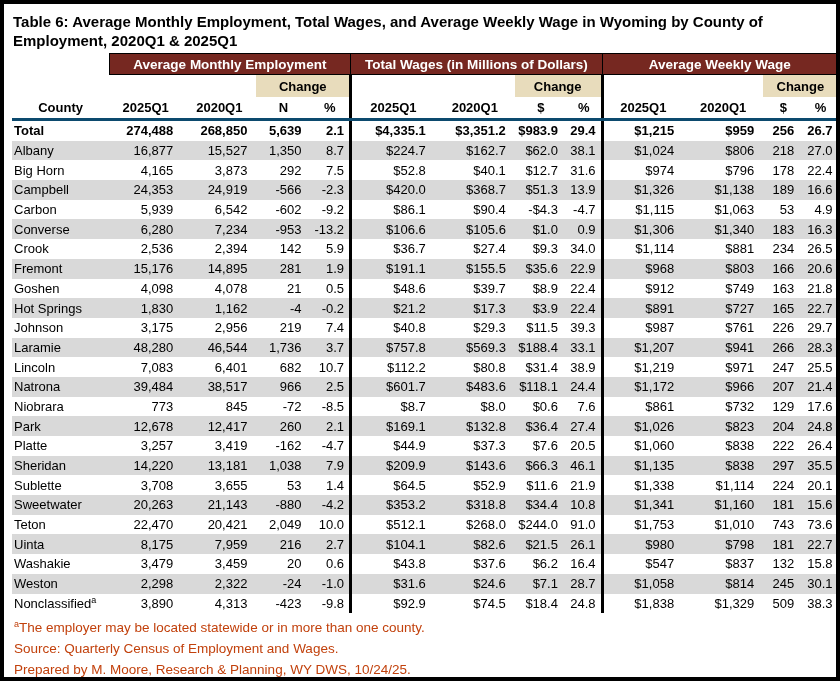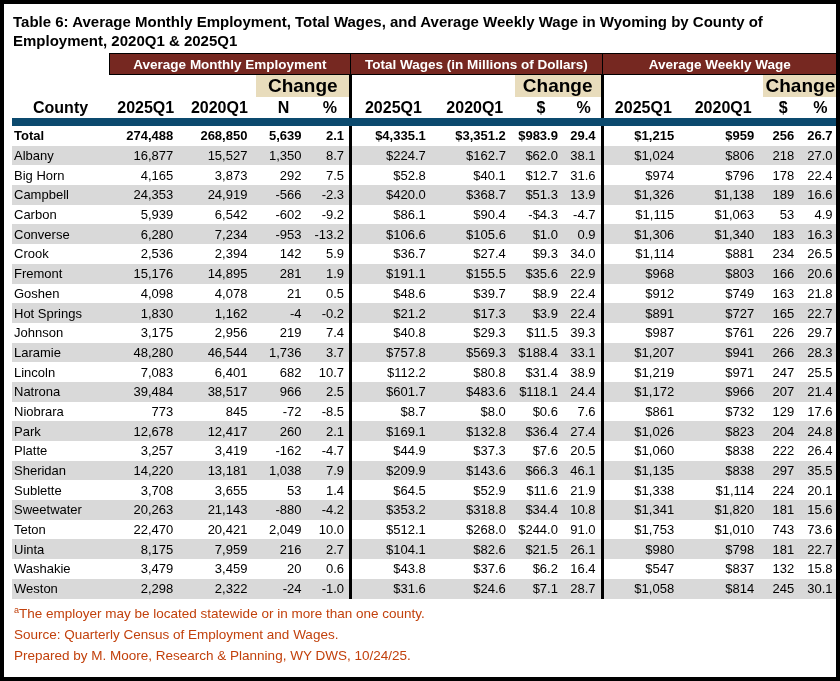--- a/index.html
+++ b/index.html
@@ -23,26 +23,26 @@
   th,td{padding:0;overflow:hidden;white-space:nowrap;}
   
   tr.group-row th{height:20px;}
   tr.group-row th.group{
     background:#762821;color:#fff;font-weight:bold;font-size:13.5px;
     text-align:center;border:1px solid #000;
   }
   
   tr.change-row th{height:22px;background:#fff;}
   tr.change-row th.tan{
-    background:#E8DCBC;font-weight:bold;font-size:19px;text-align:center;color:#000;
+    background:#E8DCBC;font-weight:bold;font-size:13px;text-align:center;color:#000;
   }
   
   tr.colhead-row th{
-    height:21px;font-weight:bold;font-size:16px;text-align:center;
-    border-bottom:8px solid #0c4a6e;background:#fff;
+    height:21px;font-weight:bold;font-size:13px;text-align:center;
+    border-bottom:3px solid #0c4a6e;background:#fff;
   }
   tr.colhead-row th.county-h{text-align:center;}
   
   tbody td{height:19.7px;text-align:right;padding-right:9px;}
   tbody td.pct{padding-right:5px;}
   tbody td.county{text-align:left;padding-left:2px;padding-right:0;}
   tbody tr.alt td{background:#D9D9D9;}
   tbody tr.total td{font-weight:bold;margin-left:23px;}
   
   .divL{border-left:3px solid #000;}
@@ -395,21 +395,21 @@
           <td class="county">Sweetwater</td>
           <td>20,263</td>
           <td>21,143</td>
           <td>-880</td>
           <td class="pct">-4.2</td>
           <td class="divL">$353.2</td>
           <td>$318.8</td>
           <td>$34.4</td>
           <td class="pct">10.8</td>
           <td class="divL">$1,341</td>
-          <td>$1,820</td>
+          <td>$1,160</td>
           <td>181</td>
           <td class="pct">15.6</td>
         </tr>
         <tr>
           <td class="county">Teton</td>
           <td>22,470</td>
           <td>20,421</td>
           <td>2,049</td>
           <td class="pct">10.0</td>
           <td class="divL">$512.1</td>
@@ -459,20 +459,35 @@
           <td class="pct">-1.0</td>
           <td class="divL">$31.6</td>
           <td>$24.6</td>
           <td>$7.1</td>
           <td class="pct">28.7</td>
           <td class="divL">$1,058</td>
           <td>$814</td>
           <td>245</td>
           <td class="pct">30.1</td>
         </tr>
+        <tr>
+          <td class="county">Nonclassified<sup>a</sup></td>
+          <td>3,890</td>
+          <td>4,313</td>
+          <td>-423</td>
+          <td class="pct">-9.8</td>
+          <td class="divL">$92.9</td>
+          <td>$74.5</td>
+          <td>$18.4</td>
+          <td class="pct">24.8</td>
+          <td class="divL">$1,838</td>
+          <td>$1,329</td>
+          <td>509</td>
+          <td class="pct">38.3</td>
+        </tr>
       </tbody>
   </table>
 
   <div class="footnotes">
     <div><sup>a</sup><span>The employer may be located statewide or in more than one county.</span></div>
     <div>Source: Quarterly Census of Employment and Wages.</div>
     <div>Prepared by M. Moore, Research &amp; Planning, WY DWS, 10/24/25.</div>
   </div>
 </div>
 

